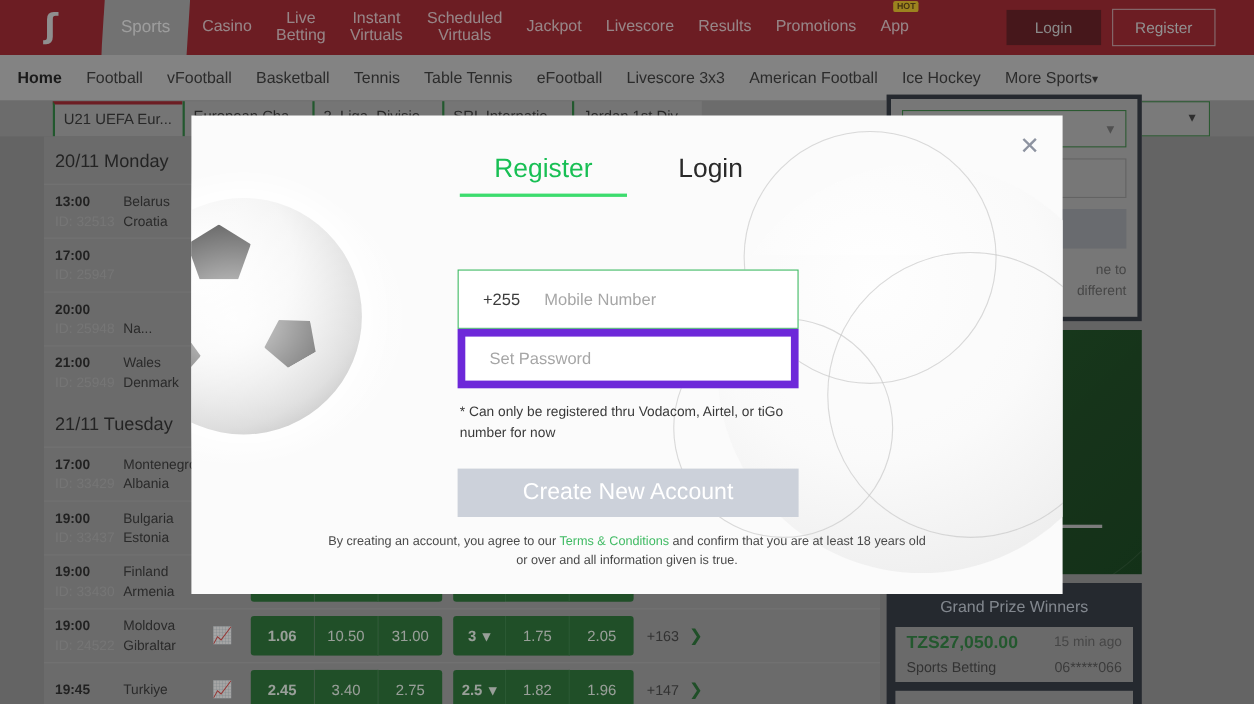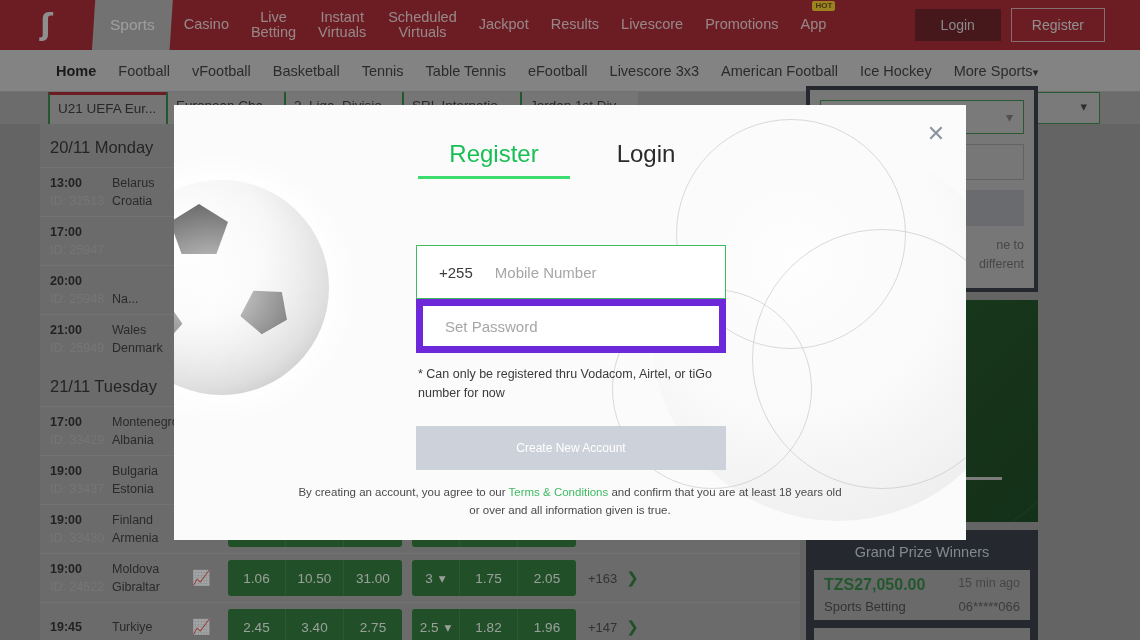--- a/index.html
+++ b/index.html
@@ -52,21 +52,21 @@
   .btn-register {
     background: transparent; color: #dcdcdc; border: 1px solid #c9a0a4;
     padding: 8px 20px; font-size: 14px; cursor: pointer;
     font-family: inherit;
   }
 
   
   .subnav {
     position: absolute; top: 50px; left: 0; width: 1140px; height: 42px;
     background: #c4c4c4; display: flex; align-items: center;
-    padding-left: 56px; gap: 22px; border-bottom: 1px solid #a5a5a5;
+    padding-left: 16px; gap: 22px; border-bottom: 1px solid #a5a5a5;
   }
   .subnav-item {
     font-size: 14.5px; color: #2d2d2d; cursor: pointer; white-space: nowrap;
   }
   .subnav-item.active { color: #111; font-weight: bold; }
   .chev { font-size: 11px; }
 
   
   .league-row {
     position: absolute; top: 92px; left: 0; width: 1140px; height: 32px;
@@ -105,21 +105,21 @@
     width: 70px; font-size: 12.5px; color: #2b2b2b; line-height: 1.45;
     white-space: nowrap; overflow: hidden;
   }
   .m-chart { width: 40px; text-align: center; color: #2a2a2a; font-size: 15px; }
   .odds-grp { display: flex; gap: 0; margin-left: 6px; }
   .odd {
     background: #1a6b29; color: #eaf5ea; width: 58px; height: 36px;
     display: flex; align-items: center; justify-content: center;
     font-size: 13.5px; border-right: 1px solid #2d7d3b; cursor: pointer;
   }
-  .odd:first-child { border-radius: 3px 0 0 3px; }
+  .odd:first-child { border-radius: 3px 0 0 3px; font-weight: bold; }
   .odd:last-child { border-right: none; border-radius: 0 3px 3px 0; }
   .odds-grp + .odds-grp { margin-left: 10px; }
   .odd.sel { width: 48px; }
   .m-more { margin-left: 12px; font-size: 13px; color: #3a3a3a; }
   .m-arrow { margin-left: 9px; color: #1a6b29; font-size: 15px; }
 
   
   .betslip {
     position: absolute; top: 86px; left: 806px; width: 232px; height: 206px;
     background: #b0b0b0; border: 4px solid #232a35;
@@ -266,21 +266,21 @@
   }
   .field.focused { border: 1px solid #3fba63; }
   .cc { color: #3c3c3c; margin-right: 22px; }
   .ph { color: #a6a6a6; }
   .note {
     padding: 12px 2px 0; font-size: 12.5px; color: #3a3a3a; line-height: 1.55;
   }
   .cta {
     margin-top: 22px; height: 44px; background: #ccd1da; color: #fff;
     display: flex; align-items: center; justify-content: center;
-    font-size: 12px; cursor: pointer;
+    font-size: 21px; cursor: pointer;
   }
   .terms-wrap { position: absolute; top: 378px; left: 120px; width: 552px; z-index: 4;
     text-align: center; font-size: 11.5px; color: #4a4a4a; line-height: 1.6; }
   .tc-link { color: #3fba63; cursor: pointer; }
 </style>
 </head>
 <body>
 
 <div class="topbar">
   <div class="logo-wrap">
@@ -302,24 +302,24 @@
 Virtuals</span>
     </div>
     <div class="topnav-item">
       <span>Scheduled
 Virtuals</span>
     </div>
     <div class="topnav-item">
       <span>Jackpot</span>
     </div>
     <div class="topnav-item">
+      <span>Livescore</span>
+    </div>
+    <div class="topnav-item">
       <span>Results</span>
-    </div>
-    <div class="topnav-item">
-      <span>Livescore</span>
     </div>
     <div class="topnav-item">
       <span>Promotions</span>
     </div>
     <div class="topnav-item">
       <span class="hot-badge">HOT</span>
       <span>App</span>
     </div>
   </nav>
   <div class="auth-wrap">

